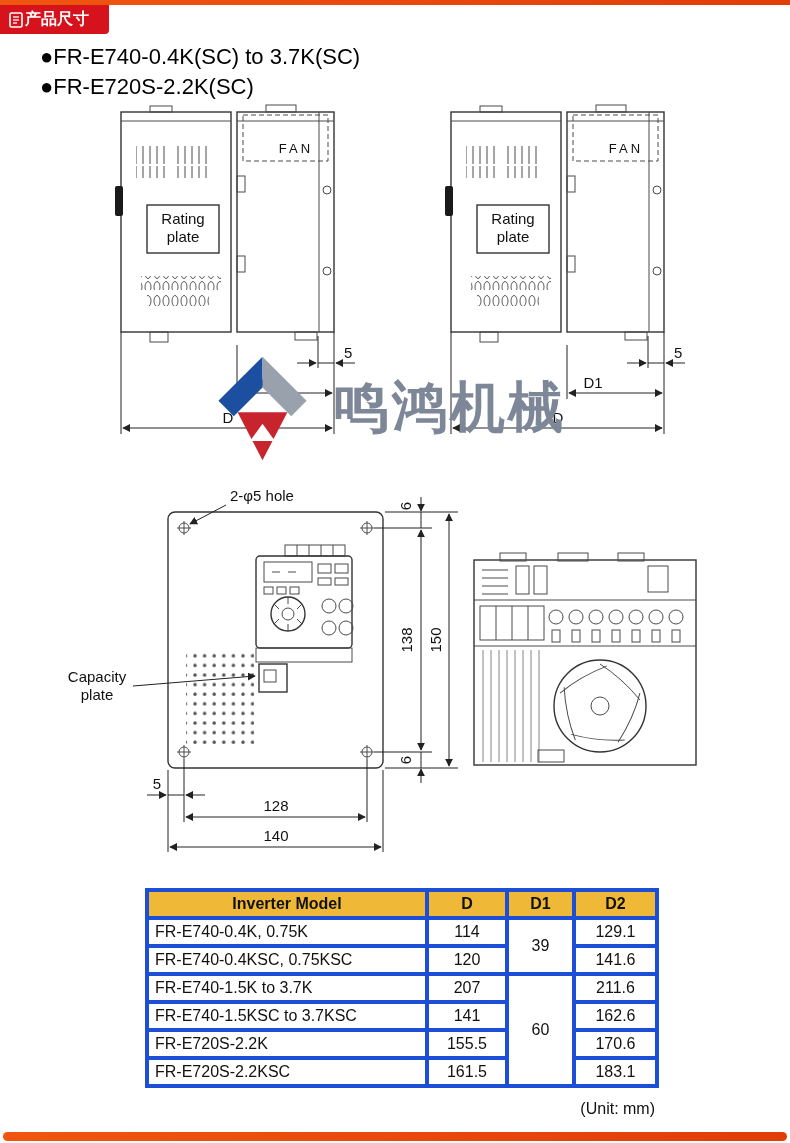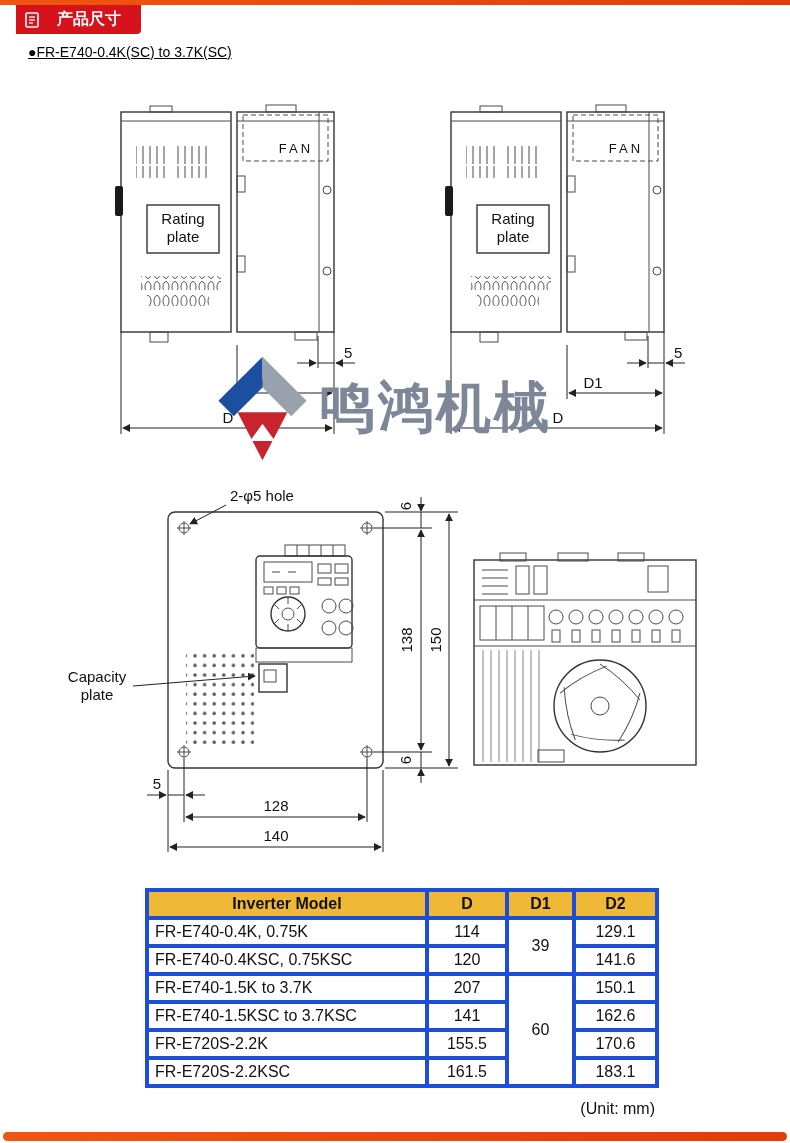--- a/index.html
+++ b/index.html
@@ -4,26 +4,26 @@
 <style>
   *{margin:0;padding:0;box-sizing:border-box;}
   body{background:#fff;}
   .page{position:relative;width:790px;height:1143px;background:#fff;overflow:hidden;
         font-family:"Liberation Sans",sans-serif;color:#111;}
   .top-strip{position:absolute;left:0;top:0;width:790px;height:5px;
         background:linear-gradient(90deg,#f0560f,#e23c09);}
   .bottom-strip{position:absolute;left:3px;top:1132px;width:784px;height:9px;border-radius:5px;
         background:linear-gradient(90deg,#f0560f,#e23c09);}
   .top-badge{position:absolute;left:0;top:5px;background:#d6121c;color:#fff;display:flex;
-        align-items:center;gap:18px;padding:4px 20px 4px 9px;font-size:16px;font-weight:bold;
-        border-radius:0 0 4px 0;z-index:4;margin-left:16px;}
-  .bullet{position:absolute;left:28px;font-size:14px;color:#000;z-index:2;text-decoration:underline;}
+        align-items:center;gap:2px;padding:4px 20px 4px 9px;font-size:16px;font-weight:bold;
+        border-radius:0 0 4px 0;z-index:4;}
+  .bullet{position:absolute;left:40px;font-size:22px;color:#000;z-index:2;}
   .drawings{position:absolute;left:0;top:0;z-index:1;}
   .watermark{position:absolute;left:205px;top:352px;display:flex;align-items:center;z-index:2;}
-  .wm-text{margin-left:0;}
+  .wm-text{margin-left:14px;}
   .wm-cn{font-size:55px;font-weight:bold;color:#7d8798;letter-spacing:3px;line-height:1.05;}
   .wm-en{font-size:19px;font-weight:bold;color:#4d5a75;letter-spacing:2px;margin-top:3px;}
   .spec-table{position:absolute;left:145px;top:888px;z-index:3;border-collapse:collapse;
         background:#fff;font-size:16px;border:2px solid #000;}
   .spec-table th,.spec-table td{border:4px solid #1d4ed8;height:28px;padding:0 6px;}
   .spec-table thead th{background:#efb937;font-weight:bold;text-align:center;}
   .spec-table td.model{text-align:left;}
   .spec-table td.num{text-align:center;}
   .unit-note{position:absolute;left:455px;top:1100px;width:200px;text-align:right;
         font-size:16px;z-index:3;}
@@ -47,20 +47,21 @@
     <svg width="14" height="16" viewBox="0 0 14 16">
       <rect x="1" y="1" width="12" height="14" rx="1.5" fill="none" stroke="#fff" stroke-width="1.6"></rect>
       <line x1="4" y1="5" x2="10" y2="5" stroke="#fff" stroke-width="1.3"></line>
       <line x1="4" y1="8" x2="10" y2="8" stroke="#fff" stroke-width="1.3"></line>
       <line x1="4" y1="11" x2="8" y2="11" stroke="#fff" stroke-width="1.3"></line>
     </svg>
     <span>产品尺寸</span>
   </div>
 
   <div class="bullet" style="top:44px">●FR-E740-0.4K(SC) to 3.7K(SC)</div>
+  <div class="bullet" style="top:74px">●FR-E720S-2.2K(SC)</div>
 
   <svg class="drawings" width="790" height="1143" viewBox="0 0 790 1143" xmlns="http://www.w3.org/2000/svg">
     <defs>
       <marker id="arr" viewBox="0 0 10 10" refX="9" refY="5" markerWidth="8" markerHeight="8" orient="auto-start-reverse">
         <path d="M0,0 L10,5 L0,10 z" fill="#222"></path>
       </marker>
       <pattern id="slots" width="7" height="33" patternUnits="userSpaceOnUse">
         <line x1="3" y1="1" x2="3" y2="32" stroke="#4a4a4a" stroke-width="1"></line>
       </pattern>
       <pattern id="ovals" width="9" height="14" patternUnits="userSpaceOnUse">
@@ -294,21 +295,21 @@
       </tr>
       <tr>
         <td class="model">FR-E740-0.4KSC, 0.75KSC</td>
         <td class="num">120</td>
         <td class="num">141.6</td>
       </tr>
       <tr>
         <td class="model">FR-E740-1.5K to 3.7K</td>
         <td class="num">207</td>
         <td class="num" rowspan="4">60</td>
-        <td class="num">150.1</td>
+        <td class="num">211.6</td>
       </tr>
       <tr>
         <td class="model">FR-E740-1.5KSC to 3.7KSC</td>
         <td class="num">141</td>
         <td class="num">162.6</td>
       </tr>
       <tr>
         <td class="model">FR-E720S-2.2K</td>
         <td class="num">155.5</td>
         <td class="num">170.6</td>

